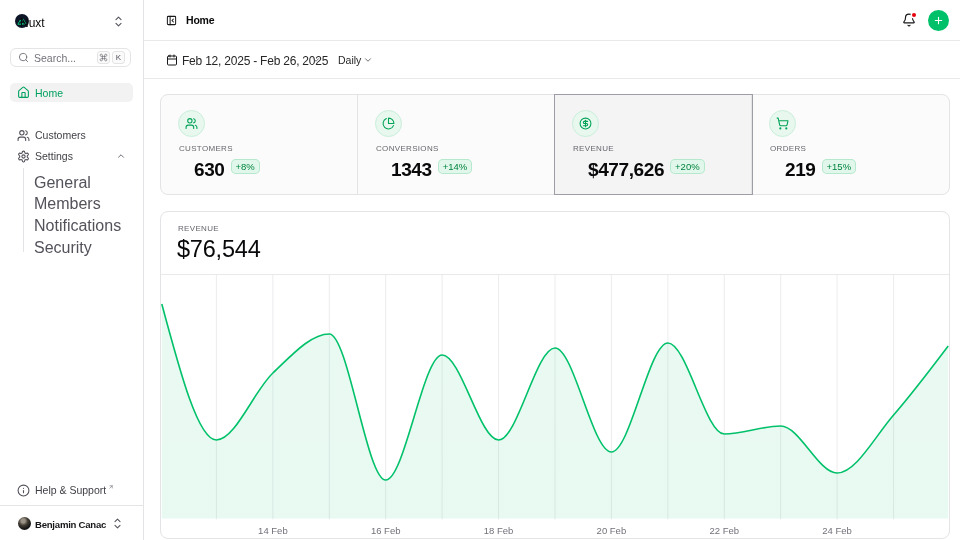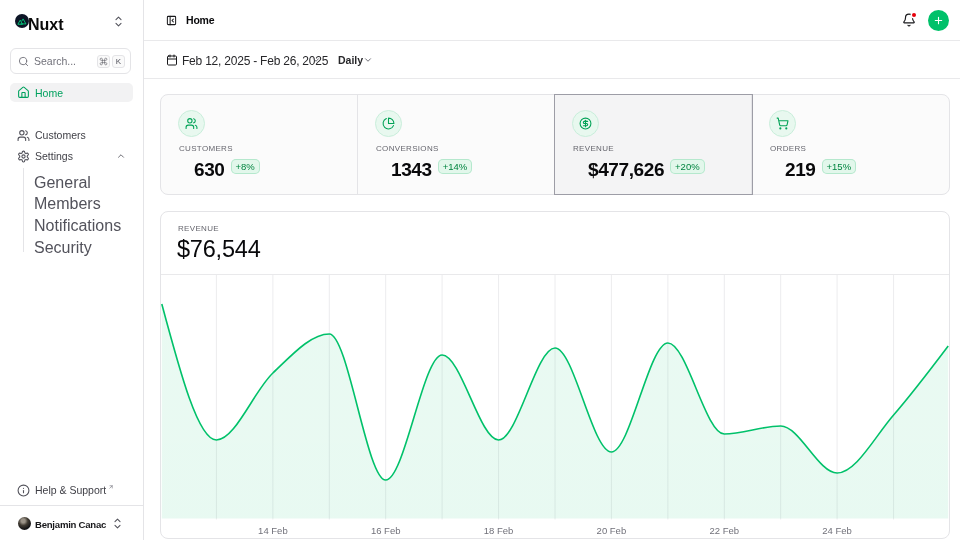--- a/index.html
+++ b/index.html
@@ -31,27 +31,27 @@
 </style></head>
 <body>
 
 <div id="side">
   <div id="logo">
     <svg width="10" height="10" viewBox="0 0 24 24" fill="none" stroke="#00dc82" stroke-width="2" stroke-linejoin="round" stroke-linecap="round">
         <path d="m2.5 19 5.2-9 5.2 9z"></path>
         <path d="M9.5 19H21.5L14.6 7l-2.9 5"></path>
       </svg>
   </div>
-  <div class="abs" style="left:28px;top:15.5px;font-size:16px;font-weight:700">Nuxt</div>
+  <div class="abs" style="left:20px;top:15.5px;font-size:12px;font-weight:400">Nuxt</div>
   <svg class="abs" style="left:113.5px;top:15.5px;color:#52525b" width="9" height="11" viewBox="0 0 16 20" fill="none" stroke="currentColor" stroke-width="1.9" stroke-linecap="round" stroke-linejoin="round">
       <path d="m3.4 6.6 4.6-4.6 4.6 4.6"></path>
       <path d="m3.4 13.4 4.6 4.6 4.6-4.6"></path>
     </svg>
 
-  <div class="abs" style="left:10px;top:48px;width:121px;height:26px;border:1px solid #e4e4e7;border-radius:6px;display:flex;align-items:center">
+  <div class="abs" style="left:10px;top:48px;width:121px;height:19px;border:1px solid #e4e4e7;border-radius:6px;display:flex;align-items:center">
     <svg style="margin-left:7px" width="11" height="11" viewBox="0 0 24 24" fill="none" stroke="#71717a" stroke-width="2" stroke-linecap="round">
         <circle cx="11" cy="11" r="8"></circle>
         <path d="m21 21-4.3-4.3"></path>
       </svg>
     <span style="margin-left:5px;font-size:10.5px;color:#71717a;flex:1">Search...</span>
     <kbd style="width:13px;height:13px;margin-right:2px">
         <svg width="9" height="9" viewBox="0 0 24 24" fill="none" stroke="currentColor" stroke-width="1.5">
           <path d="M15 6v12a3 3 0 1 0 3-3H6a3 3 0 1 0 3 3V6a3 3 0 1 0-3 3h12a3 3 0 1 0-3-3"></path>
         </svg>
       </kbd>
@@ -132,21 +132,21 @@
 <div id="tbar">
   <svg class="abs" style="left:22px;top:12.5px;color:#18181b" width="12" height="12" viewBox="0 0 24 24" fill="none" stroke="currentColor" stroke-width="2" stroke-linecap="round" stroke-linejoin="round">
       <path d="M8 2v4M16 2v4"></path>
       <rect x="3" y="4" width="18" height="18" rx="2"></rect>
       <path d="M3 10h18"></path>
     </svg>
   <div class="abs" style="left:38px;top:12.5px;font-size:12px;letter-spacing:-0.22px;font-weight:500;color:#27272a">Feb 12, 2025 - Feb 26, 2025</div>
   <svg class="abs" style="left:167px;top:14px;color:#52525b" width="10" height="10" viewBox="0 0 24 24" fill="none" stroke="currentColor" stroke-width="2" stroke-linecap="round" stroke-linejoin="round">
       <path d="m6 9 6 6 6-6"></path>
     </svg>
-  <div class="abs" style="left:194px;top:12.5px;font-size:10.5px;font-weight:700;color:#27272a">Daily</div>
+  <div class="abs" style="left:194px;top:12.5px;font-size:10.5px;font-weight:400;color:#27272a">Daily</div>
   <svg class="abs" style="left:219px;top:14px;color:#52525b" width="10" height="10" viewBox="0 0 24 24" fill="none" stroke="currentColor" stroke-width="2" stroke-linecap="round" stroke-linejoin="round">
       <path d="m6 9 6 6 6-6"></path>
     </svg>
 </div>
 
 <div id="strip">
   <div class="stat">
     <div class="scirc">
         <svg width="13" height="13" viewBox="0 0 24 24" fill="none" stroke="currentColor" stroke-width="2" stroke-linecap="round" stroke-linejoin="round">
           <path d="M16 21v-2a4 4 0 0 0-4-4H6a4 4 0 0 0-4 4v2"></path>

